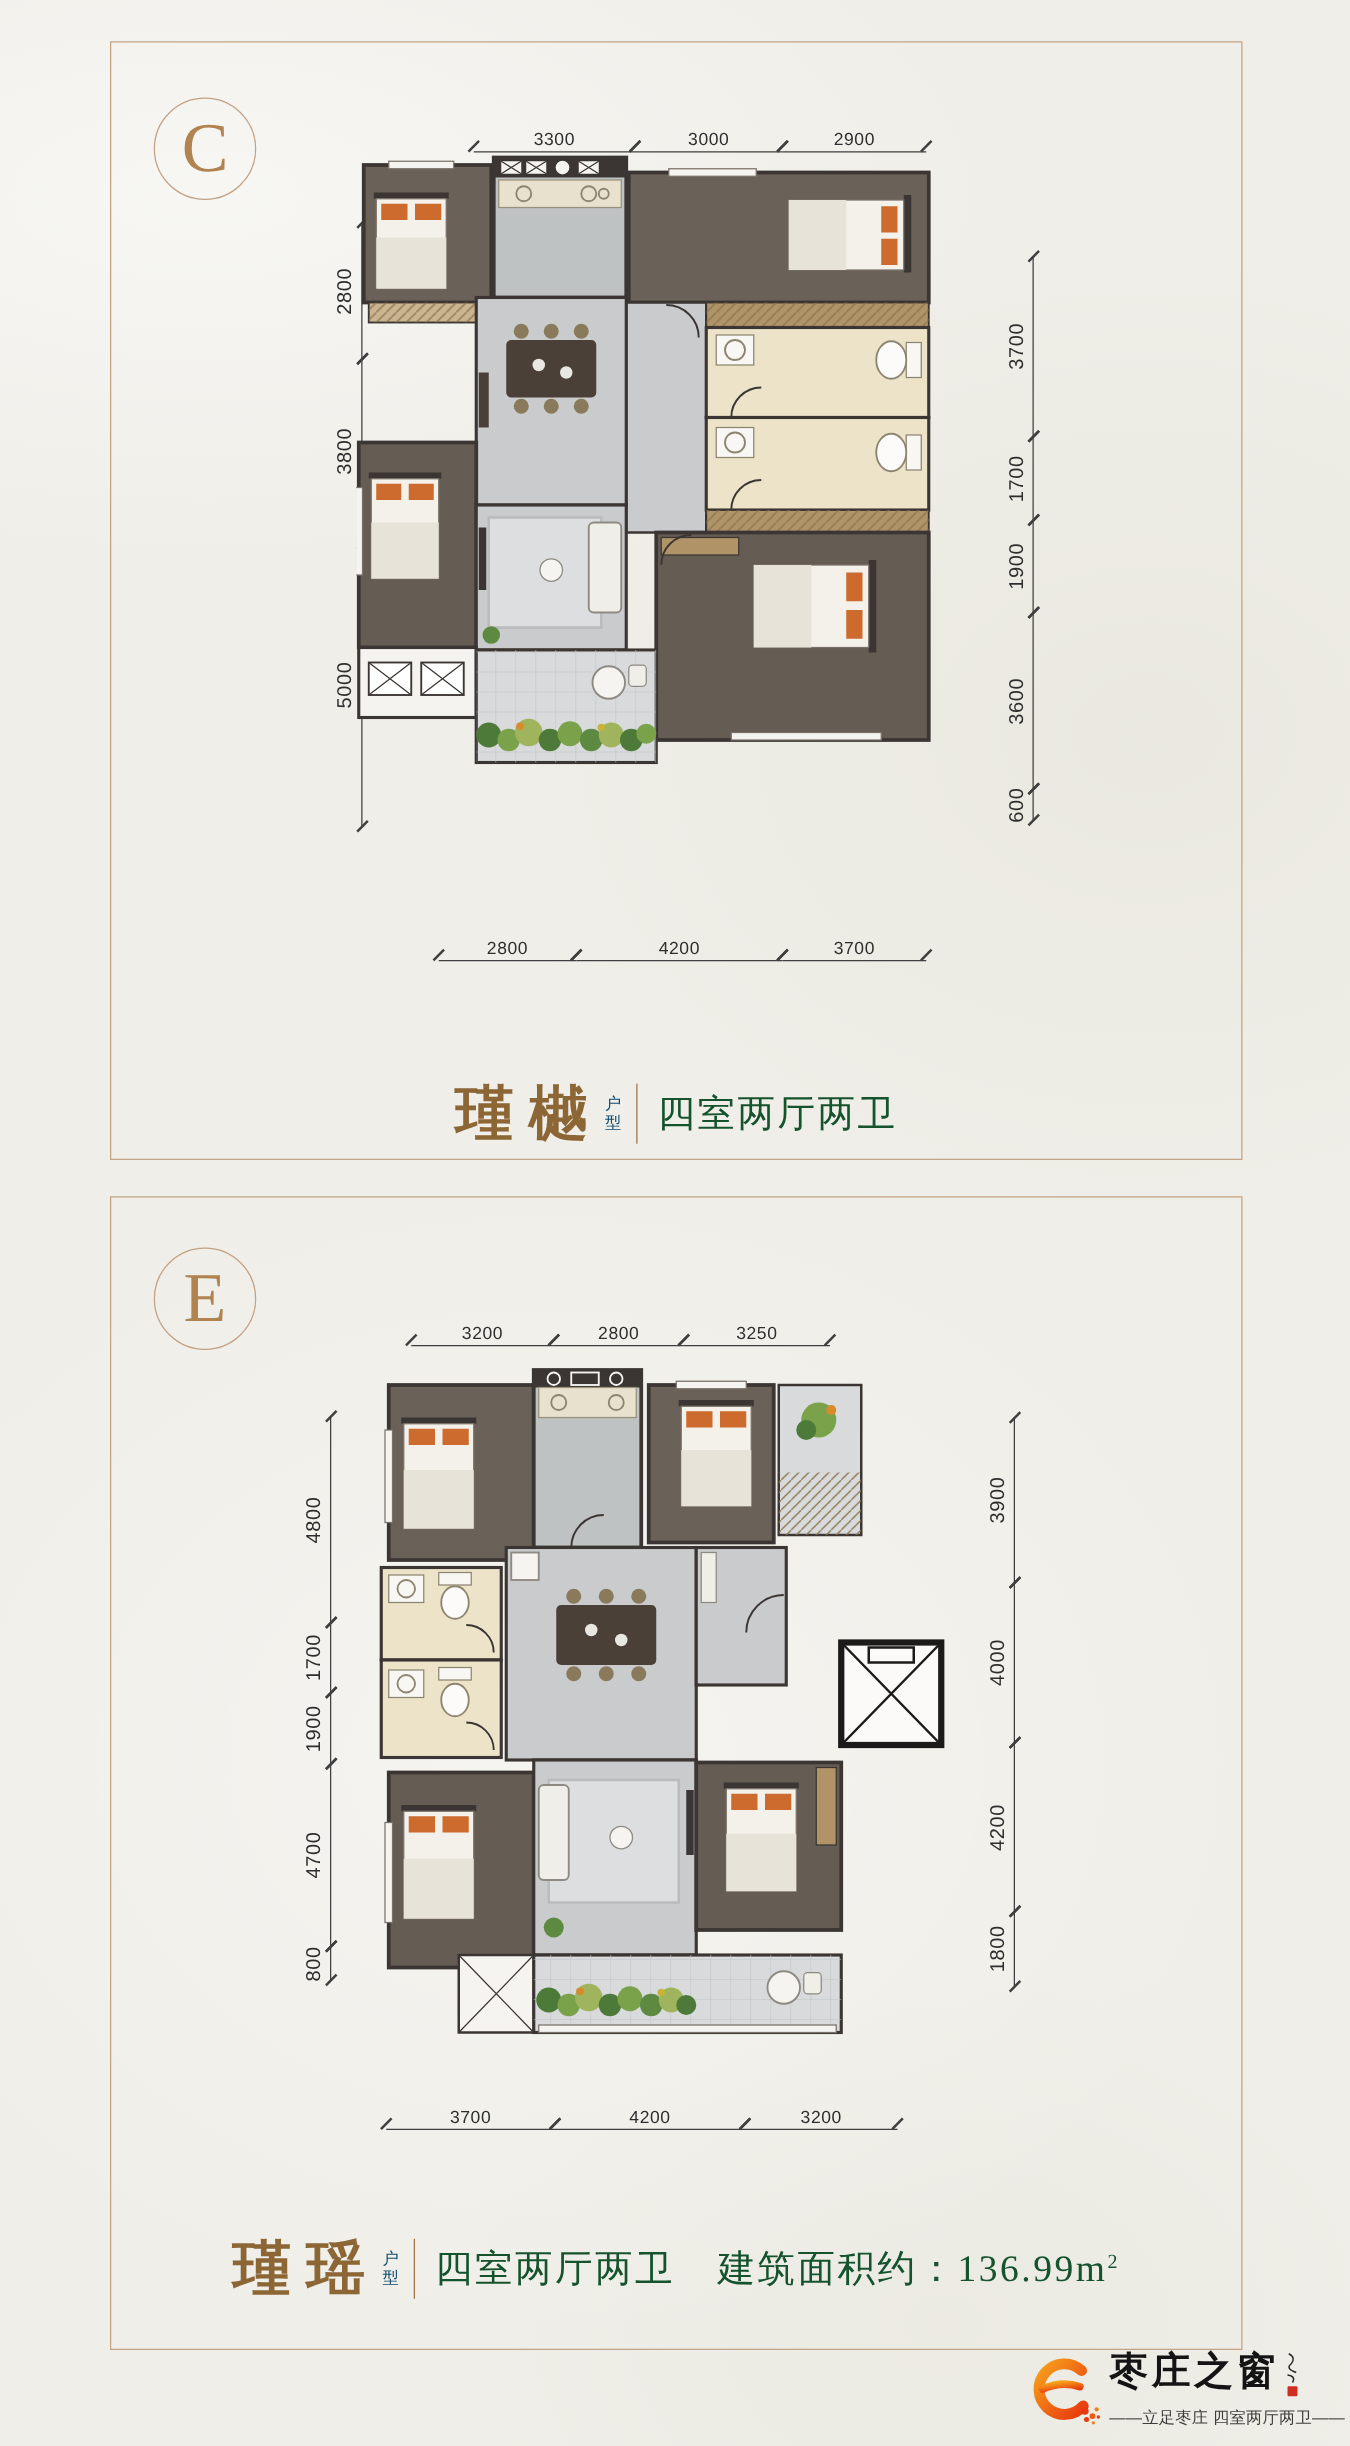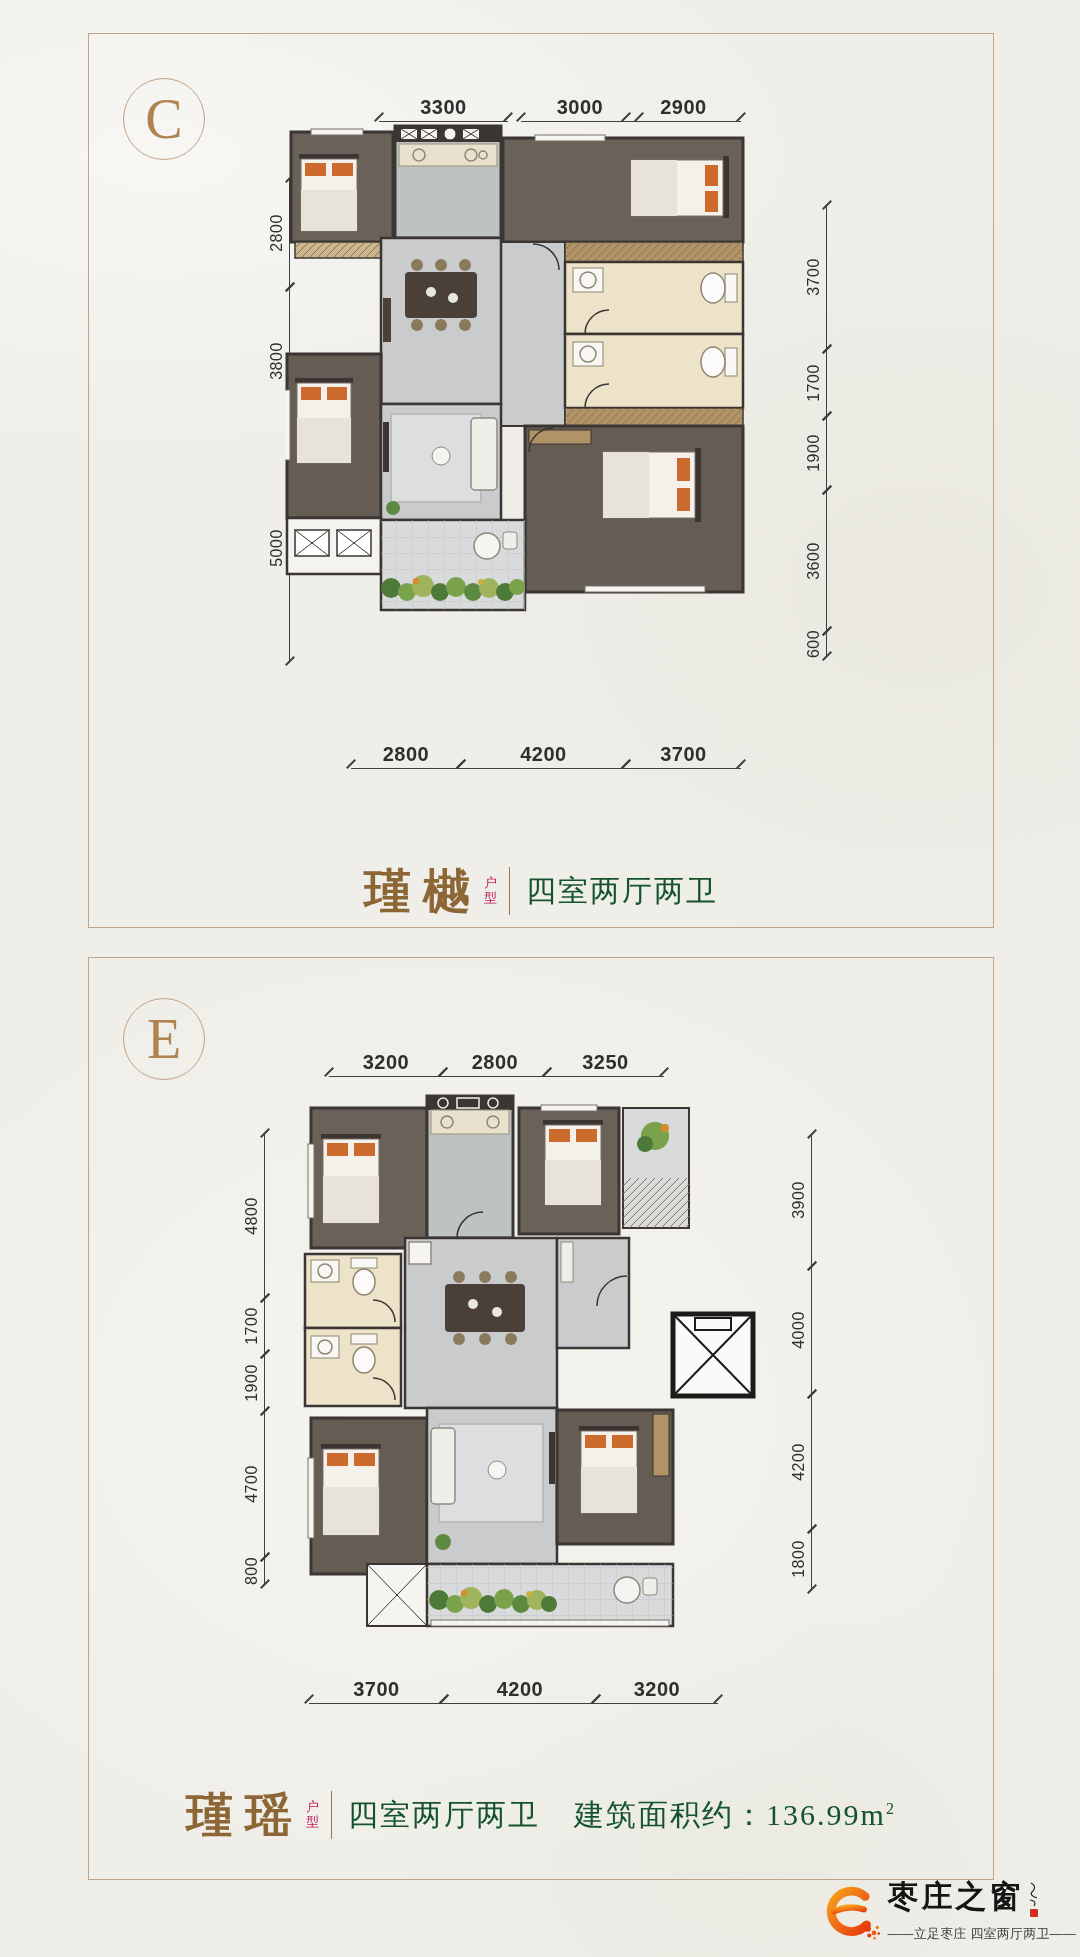--- a/index.html
+++ b/index.html
@@ -14,31 +14,31 @@
   .panel-c{top:33px;height:893px;}
   .panel-e{top:957px;height:921px;}
   .type-badge{position:absolute;width:80px;height:80px;border:1px solid #c3a183;border-radius:50%;
     display:flex;align-items:center;justify-content:center;}
   .type-badge span{font-family:"Liberation Serif",serif;font-size:56px;color:#b08350;line-height:1;}
   
   .dimh,.dimv{position:absolute;}
   .dimh{border-top:1px solid #3f3f3f;height:0;}
   .dimh::before,.dimh::after{content:"";position:absolute;top:-6px;width:12px;height:0;border-top:2px solid #3f3f3f;transform:rotate(-45deg);}
   .dimh::before{left:-6px;} .dimh::after{right:-6px;}
-  .dimh span{position:absolute;left:50%;bottom:3px;transform:translateX(-50%);font-size:20px;color:#2e2e2e;letter-spacing:.5px;white-space:nowrap;font-weight:bold;}
+  .dimh span{position:absolute;left:50%;bottom:3px;transform:translateX(-50%);font-size:14px;color:#2e2e2e;letter-spacing:.5px;white-space:nowrap;}
   .dimv{border-left:1px solid #3f3f3f;width:0;}
   .dimv::before,.dimv::after{content:"";position:absolute;left:-6px;width:12px;height:0;border-top:2px solid #3f3f3f;transform:rotate(-45deg);}
   .dimv::before{top:-1px;} .dimv::after{bottom:-1px;}
   .dimv span{position:absolute;top:50%;right:4px;transform:translateY(-50%) rotate(180deg);
     writing-mode:vertical-rl;text-orientation:mixed;font-size:16px;color:#2e2e2e;letter-spacing:.5px;white-space:nowrap;}
   .plan{position:absolute;}
   
   .caption{position:absolute;left:0;right:0;top:800px;display:flex;align-items:center;justify-content:center;color:#9c7445;margin-top:33px;}
   .unit-name{font-family:"Liberation Serif",serif;font-weight:bold;font-size:47px;letter-spacing:12px;color:#8d6636;line-height:1;}
-  .unit-type{width:15px;font-size:13px;line-height:1.15;color:#be185d;word-break:break-all;margin:0 10px 0 2px;}
+  .unit-type{width:15px;font-size:13px;line-height:1.15;color:#0c4a6e;word-break:break-all;margin:0 10px 0 2px;}
   .vrule{width:1px;height:48px;background:#9c7445;margin-right:16px;}
   .caption-text{font-family:"Liberation Serif",serif;font-size:30px;color:#14532d;letter-spacing:2px;white-space:nowrap;}
   .area-group{margin-left:34px;}
   .area-sup{font-size:16px;vertical-align:super;}
   
   .footer-logo{position:absolute;left:818px;top:1874px;width:258px;display:flex;align-items:flex-start;}
   .logo-text{display:flex;flex-direction:column;margin-left:6px;margin-top:6px;}
   .brand-row{display:flex;align-items:flex-start;}
   .brand{font-family:"Liberation Serif",serif;font-weight:bold;font-size:31px;letter-spacing:3px;color:#141414;line-height:1.1;white-space:nowrap;}
   .tagline{font-size:13px;color:#3d3d3d;margin-top:7px;white-space:nowrap;letter-spacing:0.2px;}
@@ -49,21 +49,21 @@
 <div class="page">
 
   <div class="panel panel-c">
     <div class="type-badge" style="left:34px;top:44px;">
       <span>C</span>
     </div>
 
     <div class="dimh" style="left:290px;top:87px;width:129px;">
         <span>3300</span>
       </div>
-    <div class="dimh" style="left:432px;top:87px;width:118px;">
+    <div class="dimh" style="left:419px;top:87px;width:118px;">
         <span>3000</span>
       </div>
     <div class="dimh" style="left:537px;top:87px;width:115px;">
         <span>2900</span>
       </div>
 
     <div class="dimv" style="left:200px;top:144px;height:109px;">
         <span>2800</span>
       </div>
     <div class="dimv" style="left:200px;top:253px;height:148px;">

